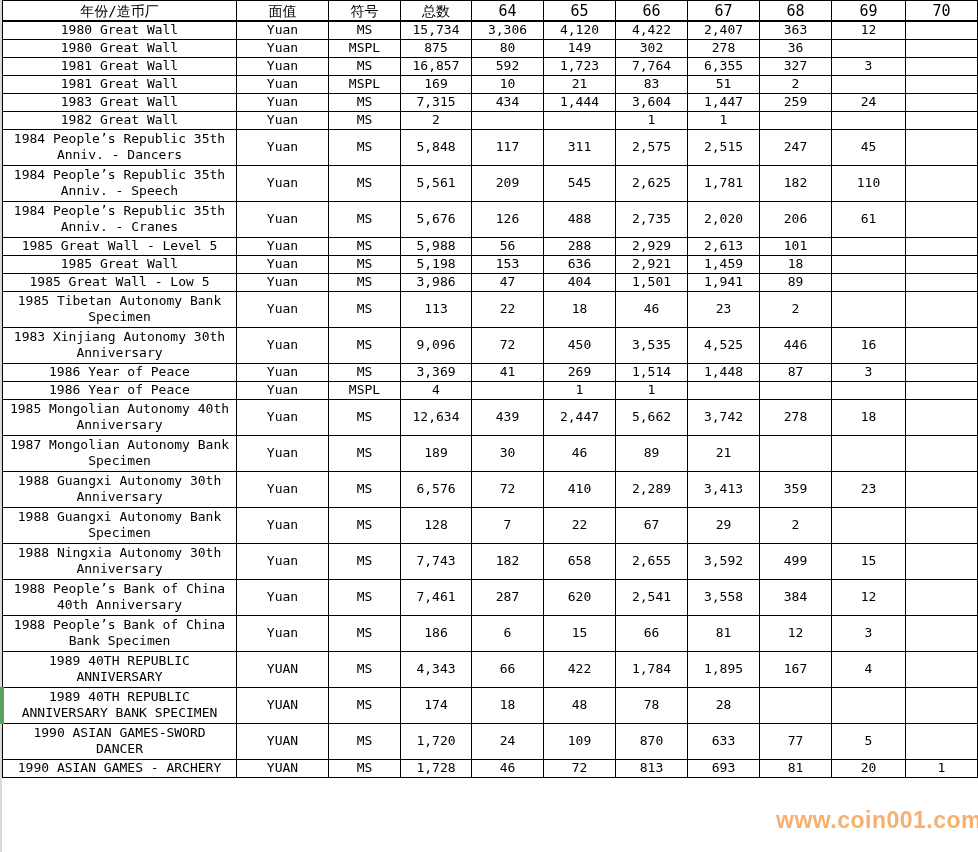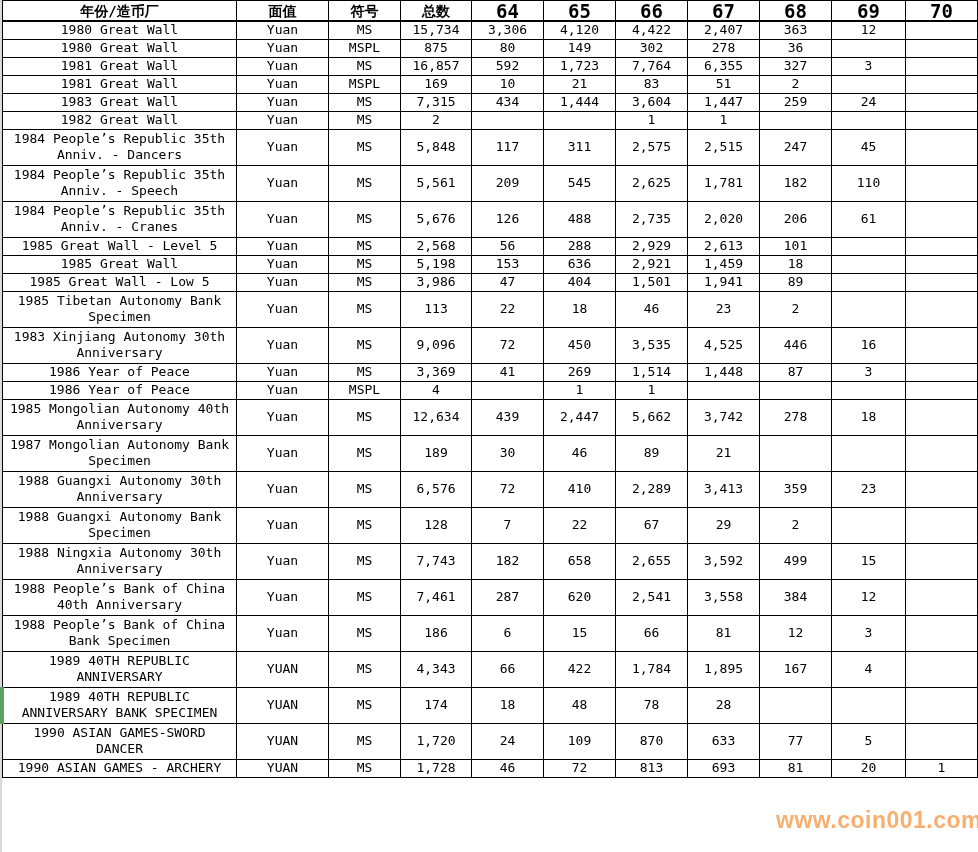--- a/index.html
+++ b/index.html
@@ -21,28 +21,28 @@
     width:975px;
   }
   table.pop th, table.pop td {
     border:1px solid #000;
     text-align:center; vertical-align:middle;
     padding:0 2px;
     font-size:13px; line-height:16px;
     overflow:hidden;
   }
   table.pop th {
-    font-weight:bold;
+    font-weight:normal;
     border-bottom:2px solid #000;
     height:19px;
     font-size:14px;
     line-height:18px;
     text-align:center;
   }
-  table.pop th.num-h { font-size:19px; }
+  table.pop th.num-h { font-size:15px; }
   tr.row-single { height:18px; }
   tr.row-tall   { height:36px; }
   td.name-col { white-space:pre-line; }
   .selection-marker {
     position:absolute; left:0; top:687px; width:4px; height:37px;
     background:#5aa35f; z-index:3;
   }
   .watermark {
     position:absolute; left:776px; top:807px; width:205px;
     font-family:"Liberation Sans",sans-serif;
@@ -204,21 +204,21 @@
           <td class="value-col">2,735</td>
           <td class="value-col">2,020</td>
           <td class="value-col">206</td>
           <td class="value-col">61</td>
           <td class="value-col"></td>
         </tr>
         <tr class="row-single">
           <td class="name-col">1985 Great Wall - Level 5</td>
           <td class="value-col">Yuan</td>
           <td class="value-col">MS</td>
-          <td class="value-col">2,568</td>
+          <td class="value-col">5,988</td>
           <td class="value-col">56</td>
           <td class="value-col">288</td>
           <td class="value-col">2,929</td>
           <td class="value-col">2,613</td>
           <td class="value-col">101</td>
           <td class="value-col"></td>
           <td class="value-col"></td>
         </tr>
         <tr class="row-single">
           <td class="name-col">1985 Great Wall</td>

